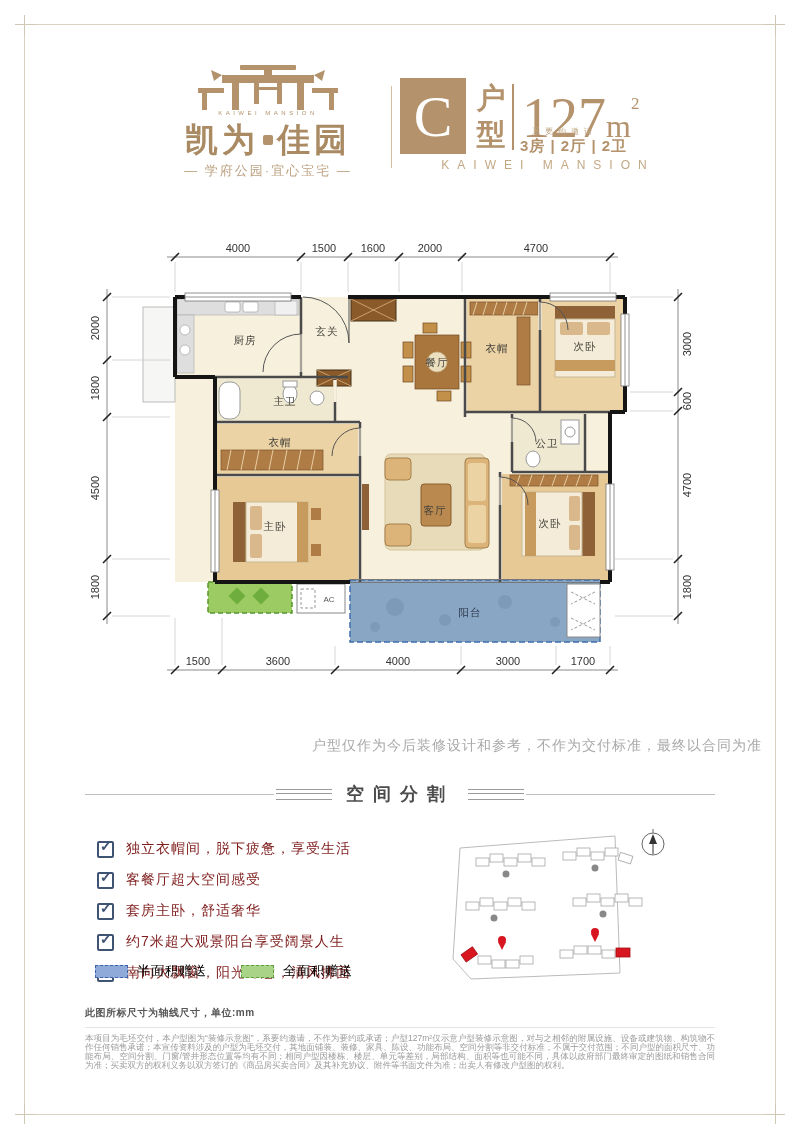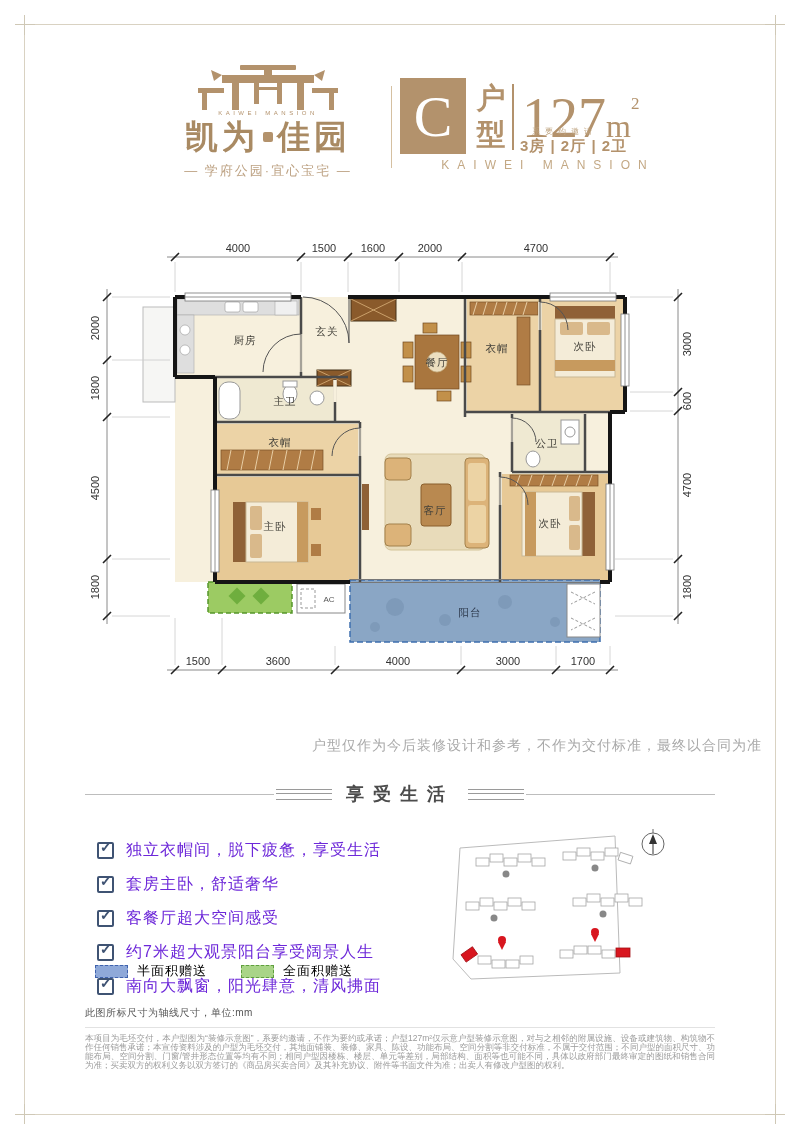--- a/index.html
+++ b/index.html
@@ -5,21 +5,21 @@
   html,body{margin:0;padding:0;background:#fff;}
   .page{position:relative;width:800px;height:1139px;background:#fff;overflow:hidden;
         font-family:"Liberation Sans",sans-serif;color:#444;margin:0 auto;}
   .frame{position:absolute;left:24px;top:24px;right:24px;bottom:24px;border:1px solid #d9d2c2;}
   .cross{position:absolute;background:#cfc8b6;}
   .cross.h{width:20px;height:1px;}
   .cross.v{width:1px;height:20px;}
 
   
   .logo{position:absolute;left:148px;top:64px;width:240px;text-align:center;}
-  .logo-title{font-family:Liberation Mono, monospace;font-weight:bold;font-size:33px;color:#a98a63;
+  .logo-title{font-family:Liberation Sans, sans-serif;font-weight:bold;font-size:33px;color:#a98a63;
               letter-spacing:4px;line-height:36px;margin-top:2px;}
   .seal{display:inline-block;width:10px;height:10px;background:#b3926c;border-radius:2px;margin:0 4px 4px 4px;vertical-align:middle;}
   .logo-tagline{font-size:13px;color:#bda283;letter-spacing:2px;margin-top:4px;}
   .hdr-divider{position:absolute;left:391px;top:86px;width:1px;height:82px;background:#d5c0a1;}
   .unit-info{position:absolute;left:400px;top:78px;width:296px;height:100px;}
   .c-box{position:absolute;left:0;top:0;width:66px;height:76px;background:#b3926c;color:#fff;
          font-family:"Liberation Serif",serif;font-size:58px;text-align:center;line-height:78px;}
   .type-chars{position:absolute;left:74px;top:2px;width:34px;color:#b3926c;font-weight:bold;
               font-size:29px;line-height:36px;text-align:center;}
   .unit-vline{position:absolute;left:112px;top:6px;width:2px;height:66px;background:#b3926c;}
@@ -39,33 +39,33 @@
   .section-title{position:absolute;left:85px;top:782px;width:630px;display:flex;align-items:center;}
   .section-title .rule{flex:1;height:1px;background:#bdbdbd;}
   .section-title .rule3{width:56px;height:9px;border-top:1px solid #9a9a9a;border-bottom:1px solid #9a9a9a;position:relative;margin:0 2px;}
   .section-title .rule3:after{content:"";position:absolute;left:0;right:0;top:3px;border-top:1px solid #9a9a9a;}
   .section-title h2{margin:0 12px;font-size:18px;letter-spacing:9px;color:#4c4c4c;font-weight:bold;white-space:nowrap;}
 
   .features{position:absolute;left:97px;top:840px;width:330px;}
   .feature-row{display:flex;align-items:center;margin-bottom:13px;}
   .check{width:13px;height:13px;border:2px solid #3f5373;border-radius:2px;margin-right:12px;position:relative;flex:0 0 auto;}
   .check:after{content:"\2713";position:absolute;left:1px;top:-5px;font-size:14px;font-weight:bold;color:#3f5373;}
-  .feature-text{font-size:16px;color:#6d28d9;letter-spacing:1px;white-space:nowrap;}
+  .feature-text{font-size:14px;color:#7f1d1d;letter-spacing:1px;white-space:nowrap;}
   .legend{position:absolute;left:95px;top:962px;display:flex;align-items:center;}
   .legend-item{display:flex;align-items:center;margin-right:34px;}
   .swatch{width:33px;height:13px;margin-right:9px;box-sizing:border-box;}
   .swatch.half{background:#8fa9d9;border:1.5px dashed #3f62ad;}
   .swatch.full{background:#a9d488;border:1.5px dashed #5f9e3e;}
   .legend-item span.lbl{font-size:13px;color:#000000;letter-spacing:1px;}
 
   .sitemap{position:absolute;left:448px;top:826px;}
 
   
   .footer{position:absolute;left:85px;top:1006px;width:630px;}
-  .dim-note{font-size:10px;font-weight:normal;color:#555;letter-spacing:0.5px;}
+  .dim-note{font-size:10px;font-weight:bold;color:#555;letter-spacing:0.5px;}
   .footer hr{border:none;border-top:1px solid #e2e2e2;margin:7px 0 6px 0;}
   .disclaimer{font-size:8.5px;color:#9b9b9b;line-height:9px;text-align:justify;}
 </style>
 </head>
 <body>
 
 <div class="page">
   <div class="frame"></div>
   <div class="cross h" style="left:15px;top:24px"></div>
   <div class="cross v" style="left:24px;top:15px"></div>
@@ -319,37 +319,37 @@
       <text transform="rotate(-90 606 263)" x="606" y="263">4700</text>
       <text transform="rotate(-90 606 365)" x="606" y="365">1800</text>
     </g>
   </svg>
 
   <div class="plan-note">户型仅作为今后装修设计和参考，不作为交付标准，最终以合同为准</div>
 
   <div class="section-title">
     <div class="rule"></div>
     <div class="rule3"></div>
-    <h2>享受生活</h2>
+    <h2>空间分割</h2>
     <div class="rule3"></div>
     <div class="rule"></div>
   </div>
 
   <div class="features">
     <div class="feature-row">
       <span class="check"></span>
       <span class="feature-text">独立衣帽间，脱下疲惫，享受生活</span>
     </div>
     <div class="feature-row">
       <span class="check"></span>
-      <span class="feature-text">套房主卧，舒适奢华</span>
+      <span class="feature-text">客餐厅超大空间感受</span>
     </div>
     <div class="feature-row">
       <span class="check"></span>
-      <span class="feature-text">客餐厅超大空间感受</span>
+      <span class="feature-text">套房主卧，舒适奢华</span>
     </div>
     <div class="feature-row">
       <span class="check"></span>
       <span class="feature-text">约7米超大观景阳台享受阔景人生</span>
     </div>
     <div class="feature-row">
       <span class="check"></span>
       <span class="feature-text">南向大飘窗，阳光肆意，清风拂面</span>
     </div>
   </div>

